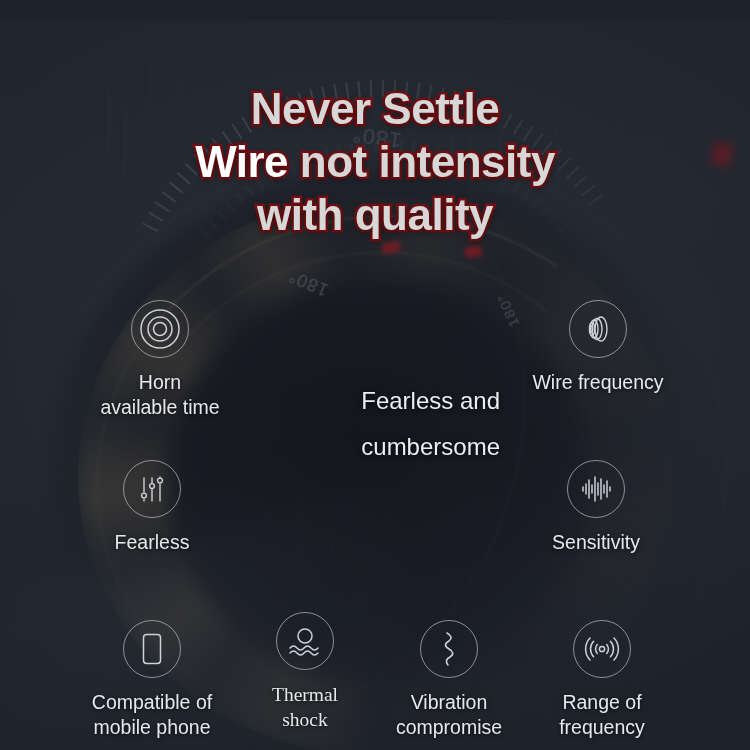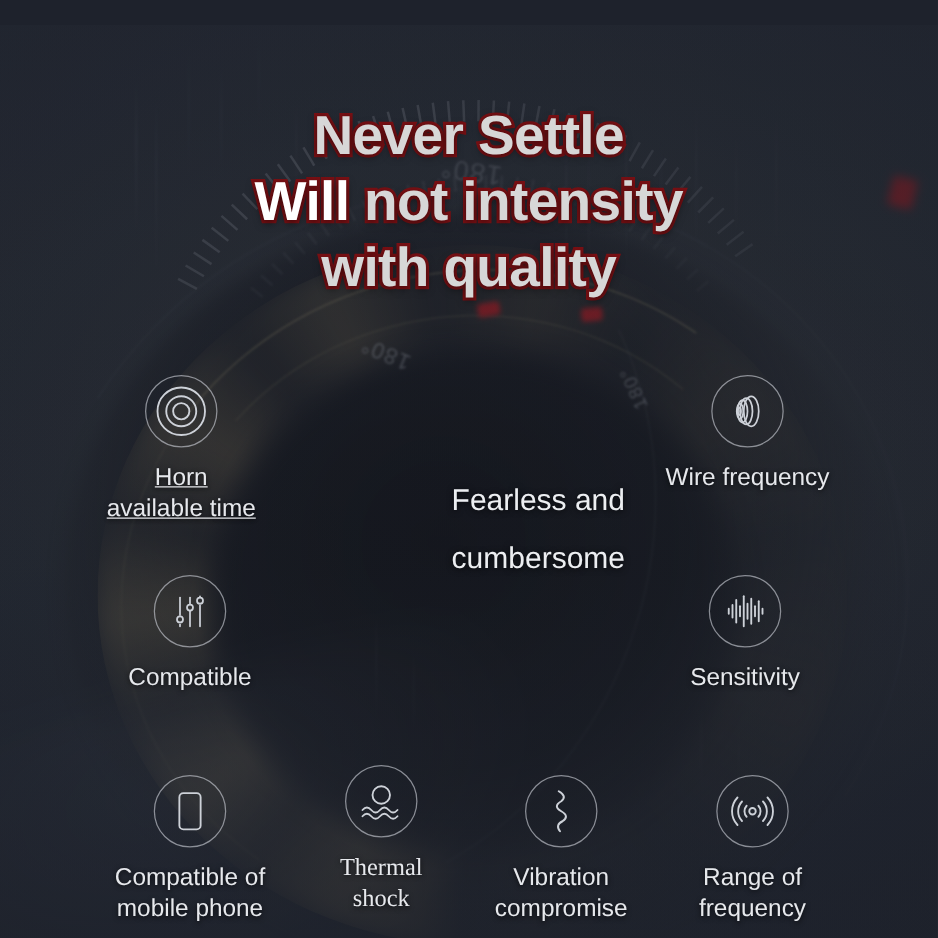--- a/index.html
+++ b/index.html
@@ -239,21 +239,21 @@
   .feature .circle svg { display: block; }
   .feature .label {
     font-size: 19.5px;
     line-height: 25px;
     font-weight: normal;
     white-space: pre-line;
     color: #e6e8ec;
   }
 
   
-  .f-horn        { left: 45px;  top: 280px; width: 200px; text-decoration: underline; }
+  .f-horn        { left: 60px;  top: 280px; width: 200px; }
   .f-wire        { left: 498px; top: 280px; width: 200px; }
   .f-impedance   { left: 62px;  top: 440px; width: 180px; }
   .f-sensitivity { left: 506px; top: 440px; width: 180px; }
   .f-phone       { left: 66px;  top: 600px; width: 172px; }
   .f-thermal     { left: 240px; top: 592px; width: 130px; font-family: Liberation Serif, serif; }
   .f-vibration   { left: 382px; top: 600px; width: 134px; }
   .f-frequency   { left: 531px; top: 600px; width: 142px; }
 
   
   .center-tagline {
@@ -396,21 +396,21 @@
         <div class="streak" style="left: 330px; top: 500px; height: 70px; opacity: 0.18;"></div>
         <div class="streak" style="left: 560px; top: 540px; height: 80px; opacity: 0.16;"></div>
         <div class="streak" style="left: 590px; top: 560px; height: 60px; opacity: 0.14;"></div>
       </div>
     <div class="bottom-sheen"></div>
     <div class="vignette"></div>
   </div>
 
   <div class="headline">
     <span>Never Settle</span><br>
-    <span class="bright">Will</span><span> not intensity</span><br>
+    <span class="bright">Wire</span><span> not intensity</span><br>
     <span>with quality</span>
   </div>
 
   <div class="center-tagline">Fearless and
 cumbersome</div>
 
   <div class="feature f-horn">
     <div class="circle">
       <svg width="44" height="44" viewBox="0 0 44 44" fill="none" stroke="#cdd1d8" stroke-width="1.5">
         <circle cx="22" cy="22" r="19"></circle>
@@ -442,21 +442,21 @@
         <circle cx="7" cy="21.5" r="2.4"></circle>
         <line x1="7" y1="25.5" x2="7" y2="27"></line>
         <line x1="15" y1="4" x2="15" y2="9"></line>
         <circle cx="15" cy="12" r="2.4"></circle>
         <line x1="15" y1="15" x2="15" y2="27"></line>
         <line x1="23" y1="10" x2="23" y2="27"></line>
         <circle cx="23" cy="6.5" r="2.4"></circle>
         <line x1="23" y1="3" x2="23" y2="3.5"></line>
       </svg>
     </div>
-    <div class="label">Compatible</div>
+    <div class="label">Fearless</div>
   </div>
 
   <div class="feature f-sensitivity">
     <div class="circle">
       <svg width="32" height="30" viewBox="0 0 32 30" fill="none" stroke="#cdd1d8" stroke-width="1.5" stroke-linecap="round">
         <line x1="3" y1="13" x2="3" y2="17"></line>
         <line x1="6" y1="10" x2="6" y2="20"></line>
         <line x1="9" y1="6" x2="9" y2="24"></line>
         <line x1="12" y1="11" x2="12" y2="19"></line>
         <line x1="15" y1="3" x2="15" y2="27"></line>

